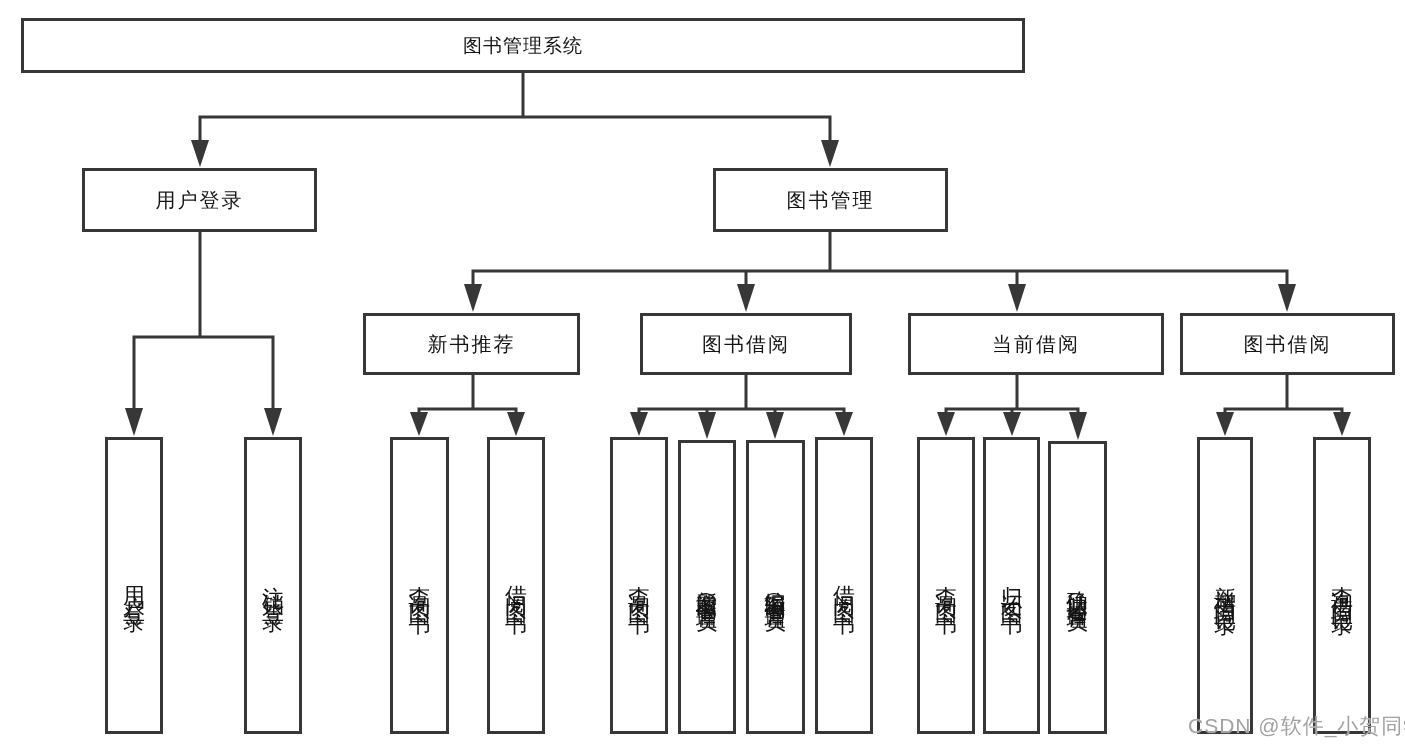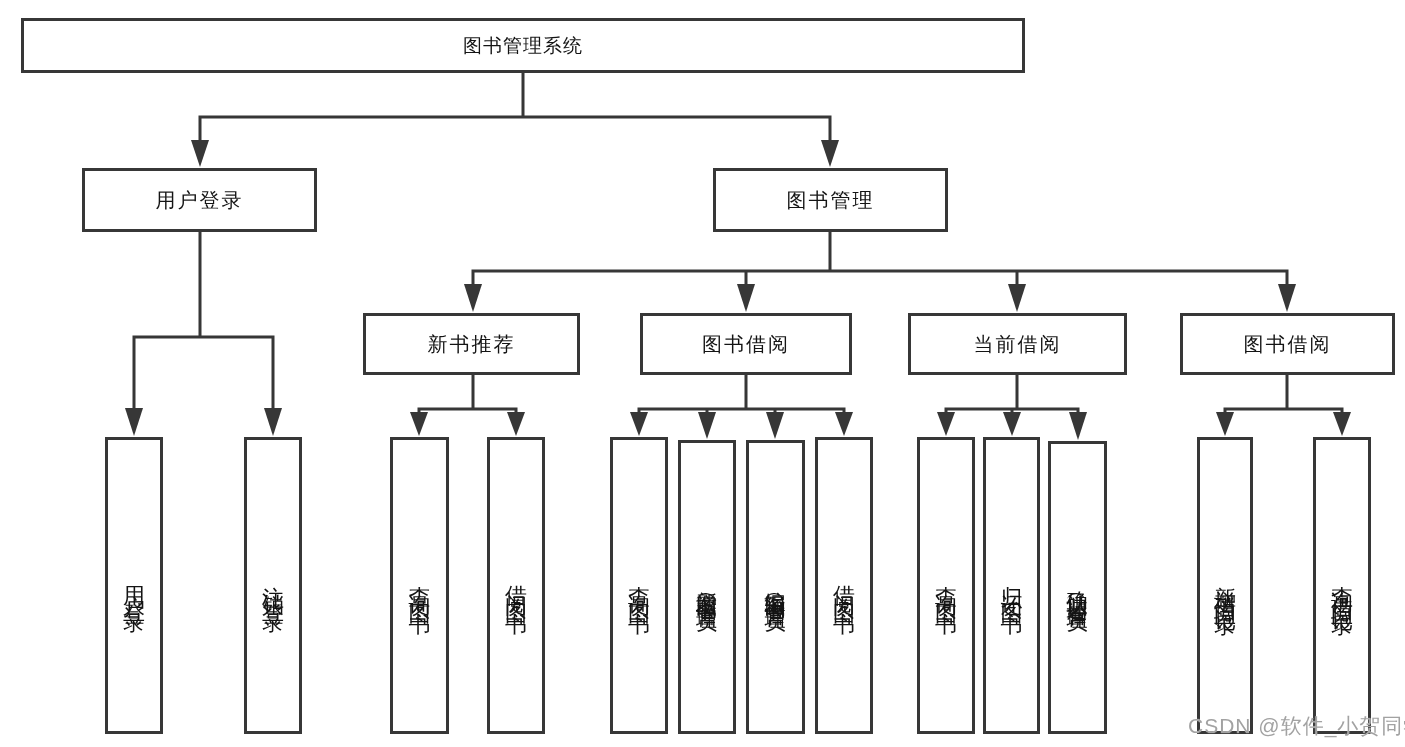--- a/index.html
+++ b/index.html
@@ -135,21 +135,21 @@
   <div class="node branch" style="left:713px">
     <span>图书管理</span>
   </div>
 
   <div class="node group" style="left:363px;width:217px">
     <span>新书推荐</span>
   </div>
   <div class="node group" style="left:640px;width:212px">
     <span>图书借阅</span>
   </div>
-  <div class="node group" style="left:908px;width:219px">
+  <div class="node group" style="left:908px;width:256px">
     <span>当前借阅</span>
   </div>
   <div class="node group" style="left:1180px;width:215px">
     <span>图书借阅</span>
   </div>
 
   <div class="node leaf" style="left:105px">
     <span class="vtext">用户登录</span>
   </div>
   <div class="node leaf" style="left:244px">

